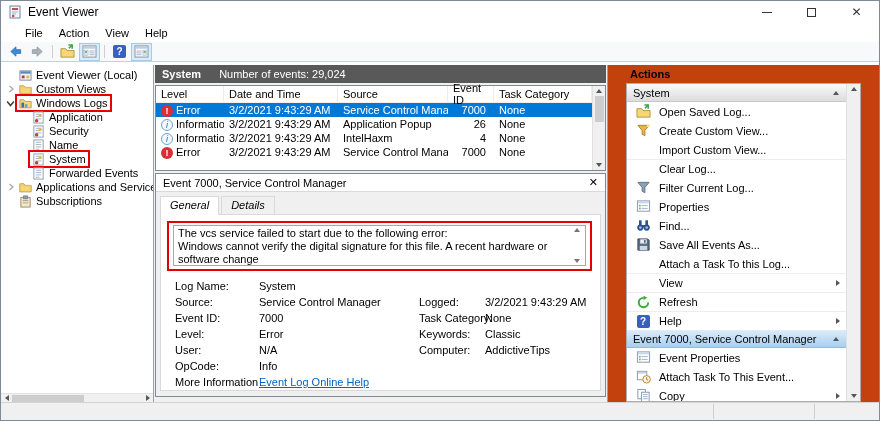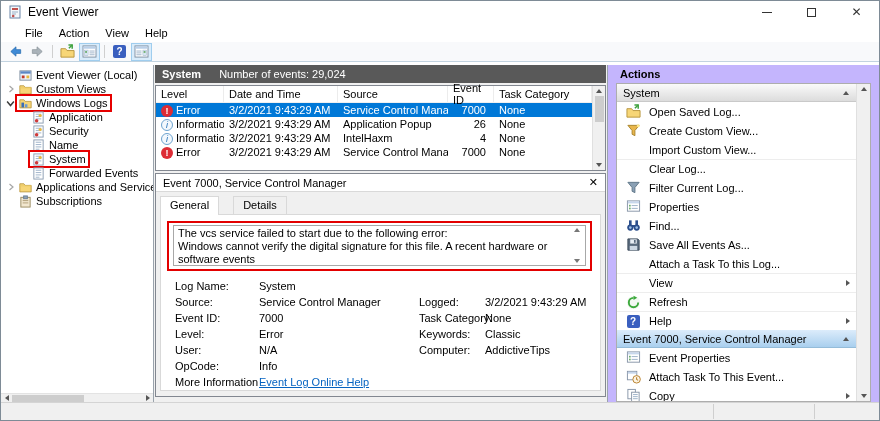--- a/index.html
+++ b/index.html
@@ -58,36 +58,36 @@
   .td.c-id { text-align: right; padding-right: 8px; display: block; }
   .c-cat { flex: 1; }
   .vscroll { position: absolute; top: 0; right: 0; bottom: 0; width: 13px; background: #f0f0f0; border-left: 1px solid #e0e0e0; display: flex; flex-direction: column; align-items: center; padding: 3px 0; }
   .vs-thumb { width: 9px; height: 26px; background: #cdcdcd; margin-top: 3px; }
   .vs-spacer { flex: 1; }
   
   .details { flex: 1; min-height: 0; margin: 2px 0 5px 0; border: 1px solid #828790; background: #f0f0f0; display: flex; flex-direction: column; }
   .det-head { height: 18px; flex: 0 0 18px; background: #fff; border-bottom: 1px solid #d9d9d9; display: flex; align-items: center; padding: 0 7px; }
   .det-close { margin-left: auto; border: none; background: none; font-size: 11px; color: #000; line-height: 1; }
   .tabs { display: flex; padding: 4px 0 0 4px; background: #f0f0f0; }
-  .tab { padding: 2px 9px 3px; border: 1px solid #d9d9d9; border-bottom: none; background: #f0f0f0; margin-right: 14px; position: relative; }
+  .tab { padding: 2px 9px 3px; border: 1px solid #d9d9d9; border-bottom: none; background: #f0f0f0; margin-right: 2px; position: relative; font-style: italic; }
   .tab.active { background: #fff; z-index: 2; margin-bottom: -1px; padding-bottom: 4px; font-size: 11px; }
   .page { flex: 1; min-height: 0; margin: 0 4px 5px 4px; background: #fff; border: 1px solid #d9d9d9; overflow: hidden; }
   .desc-wrap { position: relative; margin: 10px 14px 0 12px; }
   .desc-box { border: 1px solid #a8a8a8; background: #fff; height: 41px; overflow: hidden; padding: 1px 18px 0 4px; line-height: 13px; position: relative; }
   .desc-scroll { position: absolute; right: 2px; top: 2px; bottom: 2px; width: 12px; display: flex; flex-direction: column; justify-content: space-between; align-items: center; }
   .red-outline { position: absolute; left: -6px; right: -6px; top: -4px; bottom: -5px; border: 2px solid #e30000; pointer-events: none; }
   .fields { margin: 12px 10px 0 14px; }
   .frow { display: flex; height: 16px; align-items: center; }
   .fl { width: 84px; flex: 0 0 84px; white-space: nowrap; overflow: hidden; }
   .fv { width: 160px; flex: 0 0 160px; white-space: nowrap; }
   .fl2 { width: 66px; flex: 0 0 66px; white-space: nowrap; }
   .fv2 { flex: 1; white-space: nowrap; }
   .link { color: #0563c1; text-decoration: underline; }
   
-  .right-panel { width: 272px; flex: 0 0 272px; border-left: 1px solid #9aa3ac; background: #c4b5fd; display: flex; flex-direction: column; padding: 0 8px; }
+  .right-panel { width: 272px; flex: 0 0 272px; border-left: 1px solid #9aa3ac; background: #c2410c; display: flex; flex-direction: column; padding: 0 18px; }
   .actions-title { height: 18px; flex: 0 0 18px; display: flex; align-items: center; font-weight: bold; padding-left: 4px; }
   .actions-box { flex: 1; min-height: 0; border: 1px solid #adadad; background: #fff; display: flex; }
   .actions-list { flex: 1; overflow: hidden; }
   .sec-head { height: 18px; display: flex; align-items: center; padding: 0 7px 0 6px; border-bottom: 1px solid #c9c9c9; }
   .sec-gray { background: linear-gradient(#fafafa, #dcdcdc); }
   .sec-blue { background: linear-gradient(#dcecfb, #a9cfee); border-bottom-color: #94bcd9; }
   .act-item { height: 19px; display: flex; align-items: center; padding: 0 6px 0 8px; }
   .act-item.sep { border-top: 1px solid #ededed; }
   .act-ico { width: 16px; height: 16px; flex: 0 0 16px; margin-right: 8px; display: inline-flex; align-items: center; justify-content: center; }
   .act-label { flex: 1; white-space: nowrap; overflow: hidden; }
@@ -454,21 +454,21 @@
           <span class="tab">Details</span>
         </div>
         <div class="page">
           <div class="desc-wrap">
             <div class="desc-box" id="desc-box">
               <div class="desc-scroll">
                 <span class="tri-up" style="border-bottom-color:#777"></span>
                 <span class="tri-down" style="border-top-color:#777"></span>
               </div>
             <div>The vcs service failed to start due to the following error:</div>
-                <div>Windows cannot verify the digital signature for this file. A recent hardware or software events</div>
+                <div>Windows cannot verify the digital signature for this file. A recent hardware or software change</div>
               </div>
             <div class="red-outline"></div>
           </div>
           <div class="fields" id="fields">
   <div class="frow">
     <span class="fl">Log Name:</span>
     <span class="fv">System</span>
     <span class="fl2"></span>
     <span class="fv2"></span>
   </div>

